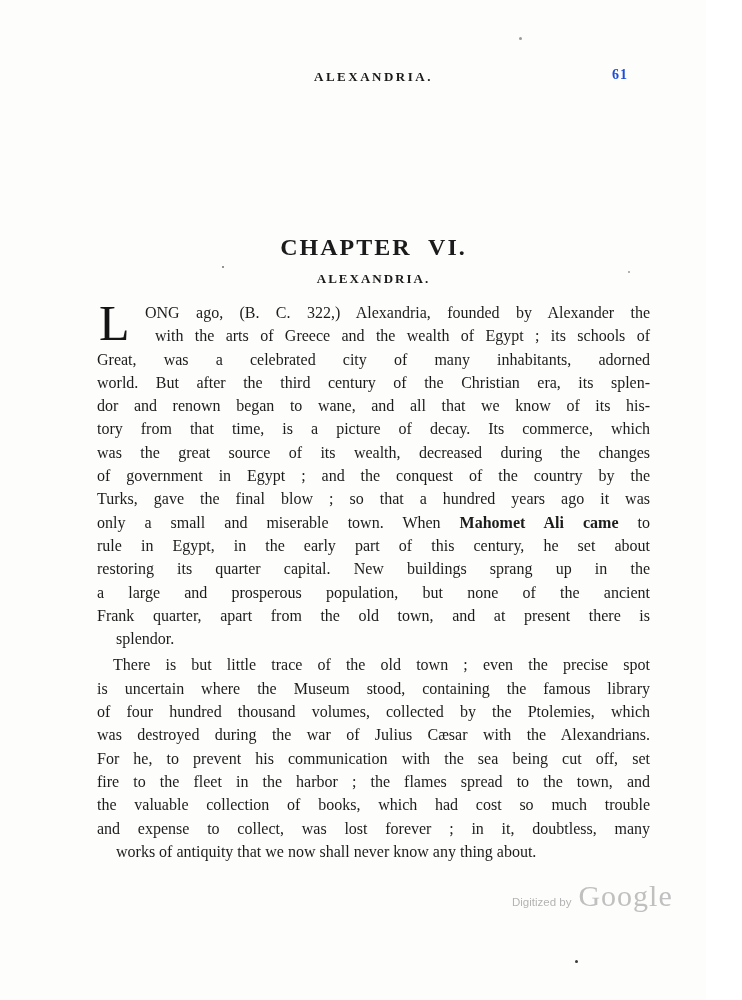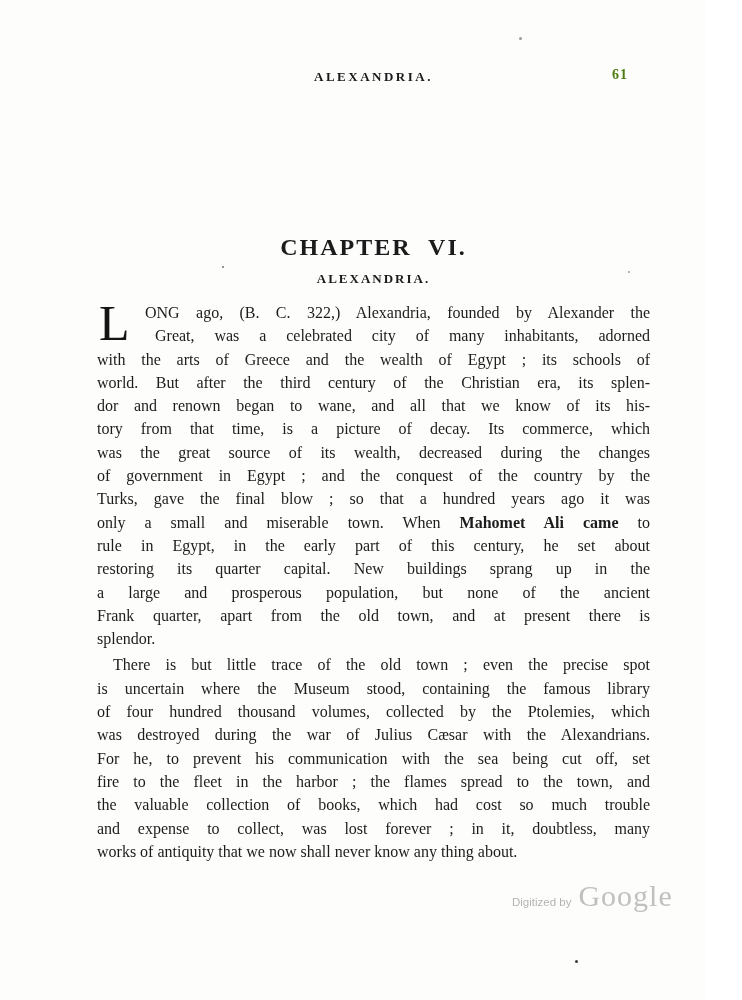--- a/index.html
+++ b/index.html
@@ -26,21 +26,21 @@
     font-weight: bold;
     letter-spacing: 2.5px;
     color: #191919;
   }
   .page-number {
     position: absolute;
     right: 22px; top: 0;
     font-size: 14px;
     font-weight: bold;
     letter-spacing: 1px;
-    color: #4d7c0f;
+    color: #1d4ed8;
   }
 
   
   .chapter-heading {
     position: absolute;
     left: 97px; top: 234px;
     width: 553px;
     text-align: center;
     font-size: 24px;
     font-weight: bold;
@@ -68,21 +68,21 @@
   }
   .para { position: relative; }
   .para2 { margin-top: 3px; }
   .para3 { margin-top: 2px; }
   .line {
     line-height: 23.3px;
     text-align: justify;
     text-align-last: justify;
     white-space: normal;
   }
-  .para:not(.justify-all) > .line:last-child { text-align-last: auto; }
+  .para:not(.justify-all) > .line:last-child { text-align-last: auto; margin-left: 19px; }
   .b { font-weight: bold; }
 
   
   .drop-cap {
     position: absolute;
     left: 2px; top: 4px;
     font-size: 50px;
     line-height: 36px;
     font-weight: normal;
     color: #141414;
@@ -132,22 +132,22 @@
   </div>
 
   <div class="chapter-heading">CHAPTER VI.</div>
 
   <div class="chapter-subheading">ALEXANDRIA.</div>
 
   <div class="body-text">
     <div class="para para1">
       <span class="drop-cap">L</span>
     <div class="line"><span>ONG ago, (B. C. 322,) Alexandria, founded by Alexander the</span></div>
+        <div class="line"><span>with the arts of Greece and the wealth of Egypt ; its schools of</span></div>
         <div class="line"><span>Great, was a celebrated city of many inhabitants, adorned</span></div>
-        <div class="line"><span>with the arts of Greece and the wealth of Egypt ; its schools of</span></div>
         <div class="line"><span>world. But after the third century of the Christian era, its splen-</span></div>
         <div class="line"><span>dor and renown began to wane, and all that we know of its his-</span></div>
         <div class="line"><span>tory from that time, is a picture of decay. Its commerce, which</span></div>
         <div class="line"><span>was the great source of its wealth, decreased during the changes</span></div>
         <div class="line"><span>of government in Egypt ; and the conquest of the country by the</span></div>
         <div class="line"><span>Turks, gave the final blow ; so that a hundred years ago it was</span></div>
         <div class="line"><span>only a small and miserable town. When </span><span class="b">Mahomet Ali came</span><span> to</span></div>
         <div class="line"><span>rule in Egypt, in the early part of this century, he set about</span></div>
         <div class="line"><span>restoring its quarter capital. New buildings sprang up in the</span></div>
         <div class="line"><span>a large and prosperous population, but none of the ancient</span></div>

